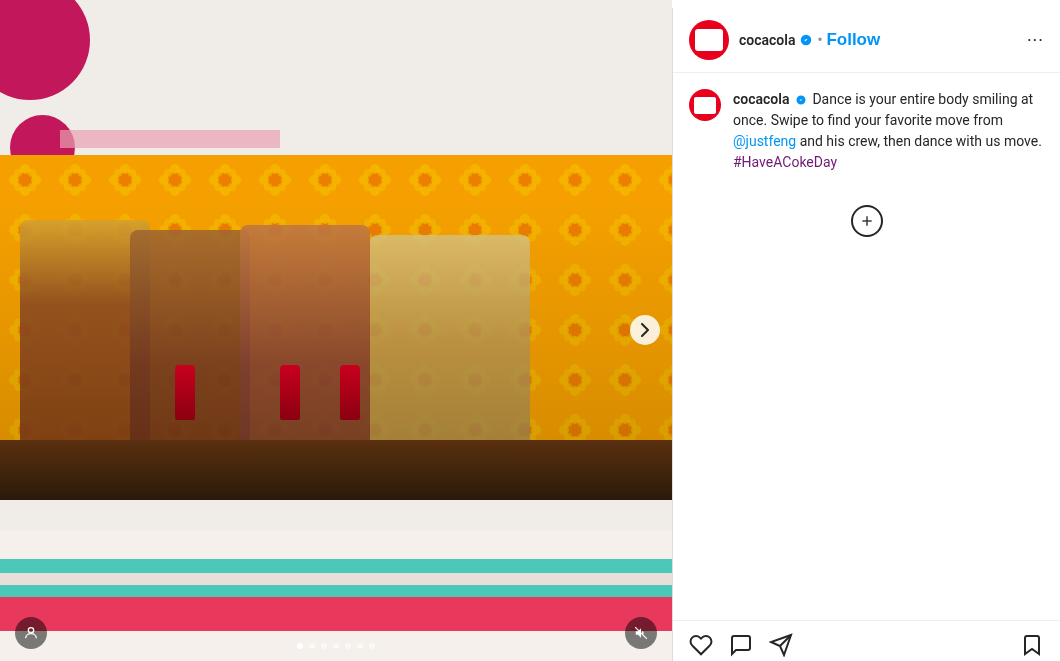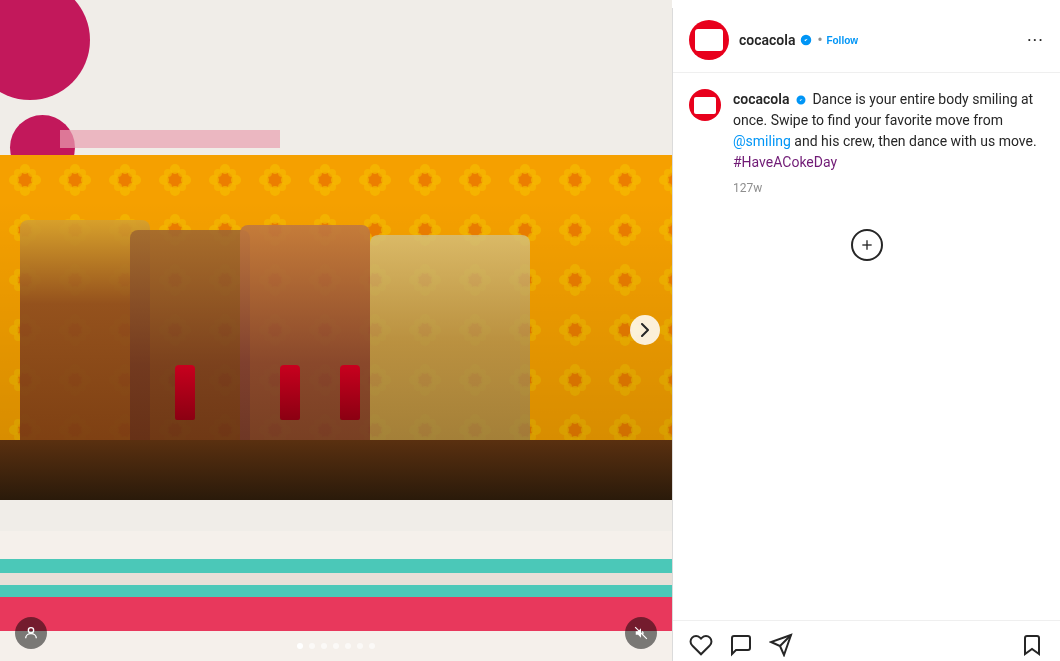--- a/index.html
+++ b/index.html
@@ -233,21 +233,21 @@
       font-size: 13px;
     }
 
     .dot-separator {
       color: #8e8e8e;
       font-size: 14px;
     }
 
     .follow-btn {
       color: #0095f6;
-      font-size: 10px;
+      font-size: 17px;
       font-weight: 600;
       background: none;
       border: none;
       cursor: pointer;
     }
 
     .more-options {
       color: #262626;
       font-size: 18px;
       cursor: pointer;
@@ -519,24 +519,23 @@
           <span class="coke-logo-white" style="font-size:5px;">Coca-Cola</span>
         </div>
       </div>
       <div class="comment-text">
         <span class="comment-username">cocacola</span>
         <span>
           <svg width="12" height="12" viewBox="0 0 24 24" fill="#0095f6" style="display:inline;vertical-align:middle;margin:0 2px;">
             <path d="M9 12l2 2 4-4m6 2a9 9 0 11-18 0 9 9 0 0118 0z"></path>
           </svg>
         </span>
-        <span>Dance is your entire body smiling at once. Swipe to find your favorite move from </span><span class="comment-mention">@smiling</span><span> and his crew, then dance with us move.</span>
+        <span>Dance is your entire body smiling at once. Swipe to find your favorite move from </span><span class="comment-mention">@justfeng</span><span> and his crew, then dance with us move.</span>
         <br>
         <span class="comment-hashtag">#HaveACokeDay</span>
-        <span class="comment-timestamp">127w</span>
       </div>
     </div>
 
     <div class="add-comment-section">
       <div class="add-comment-btn">
         <svg width="16" height="16" viewBox="0 0 24 24" fill="none" stroke="#262626" stroke-width="2">
           <line x1="12" y1="5" x2="12" y2="19"></line>
           <line x1="5" y1="12" x2="19" y2="12"></line>
         </svg>
       </div>

